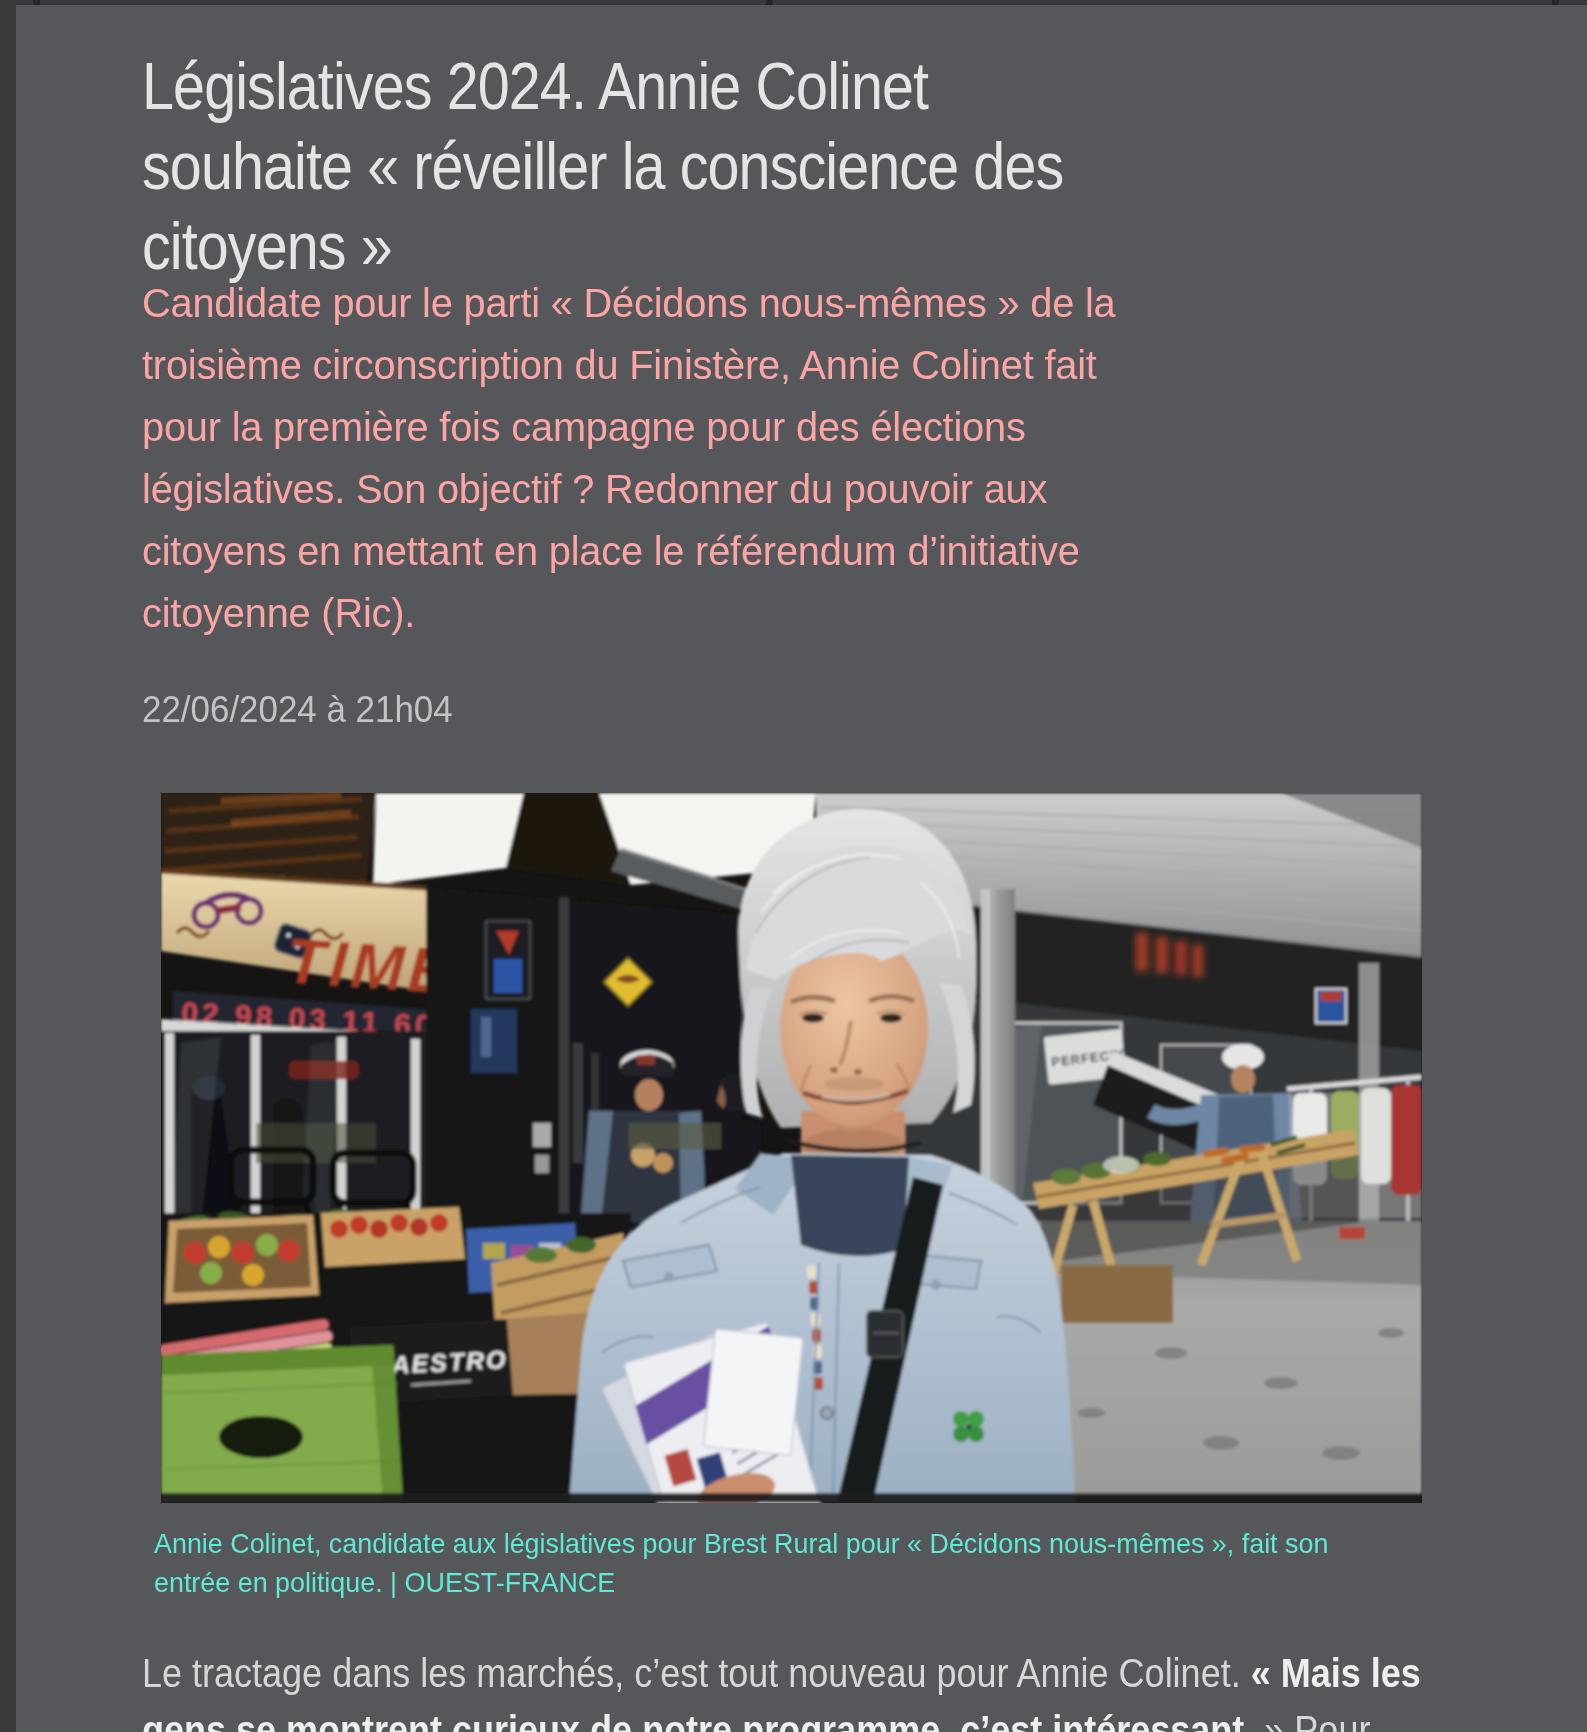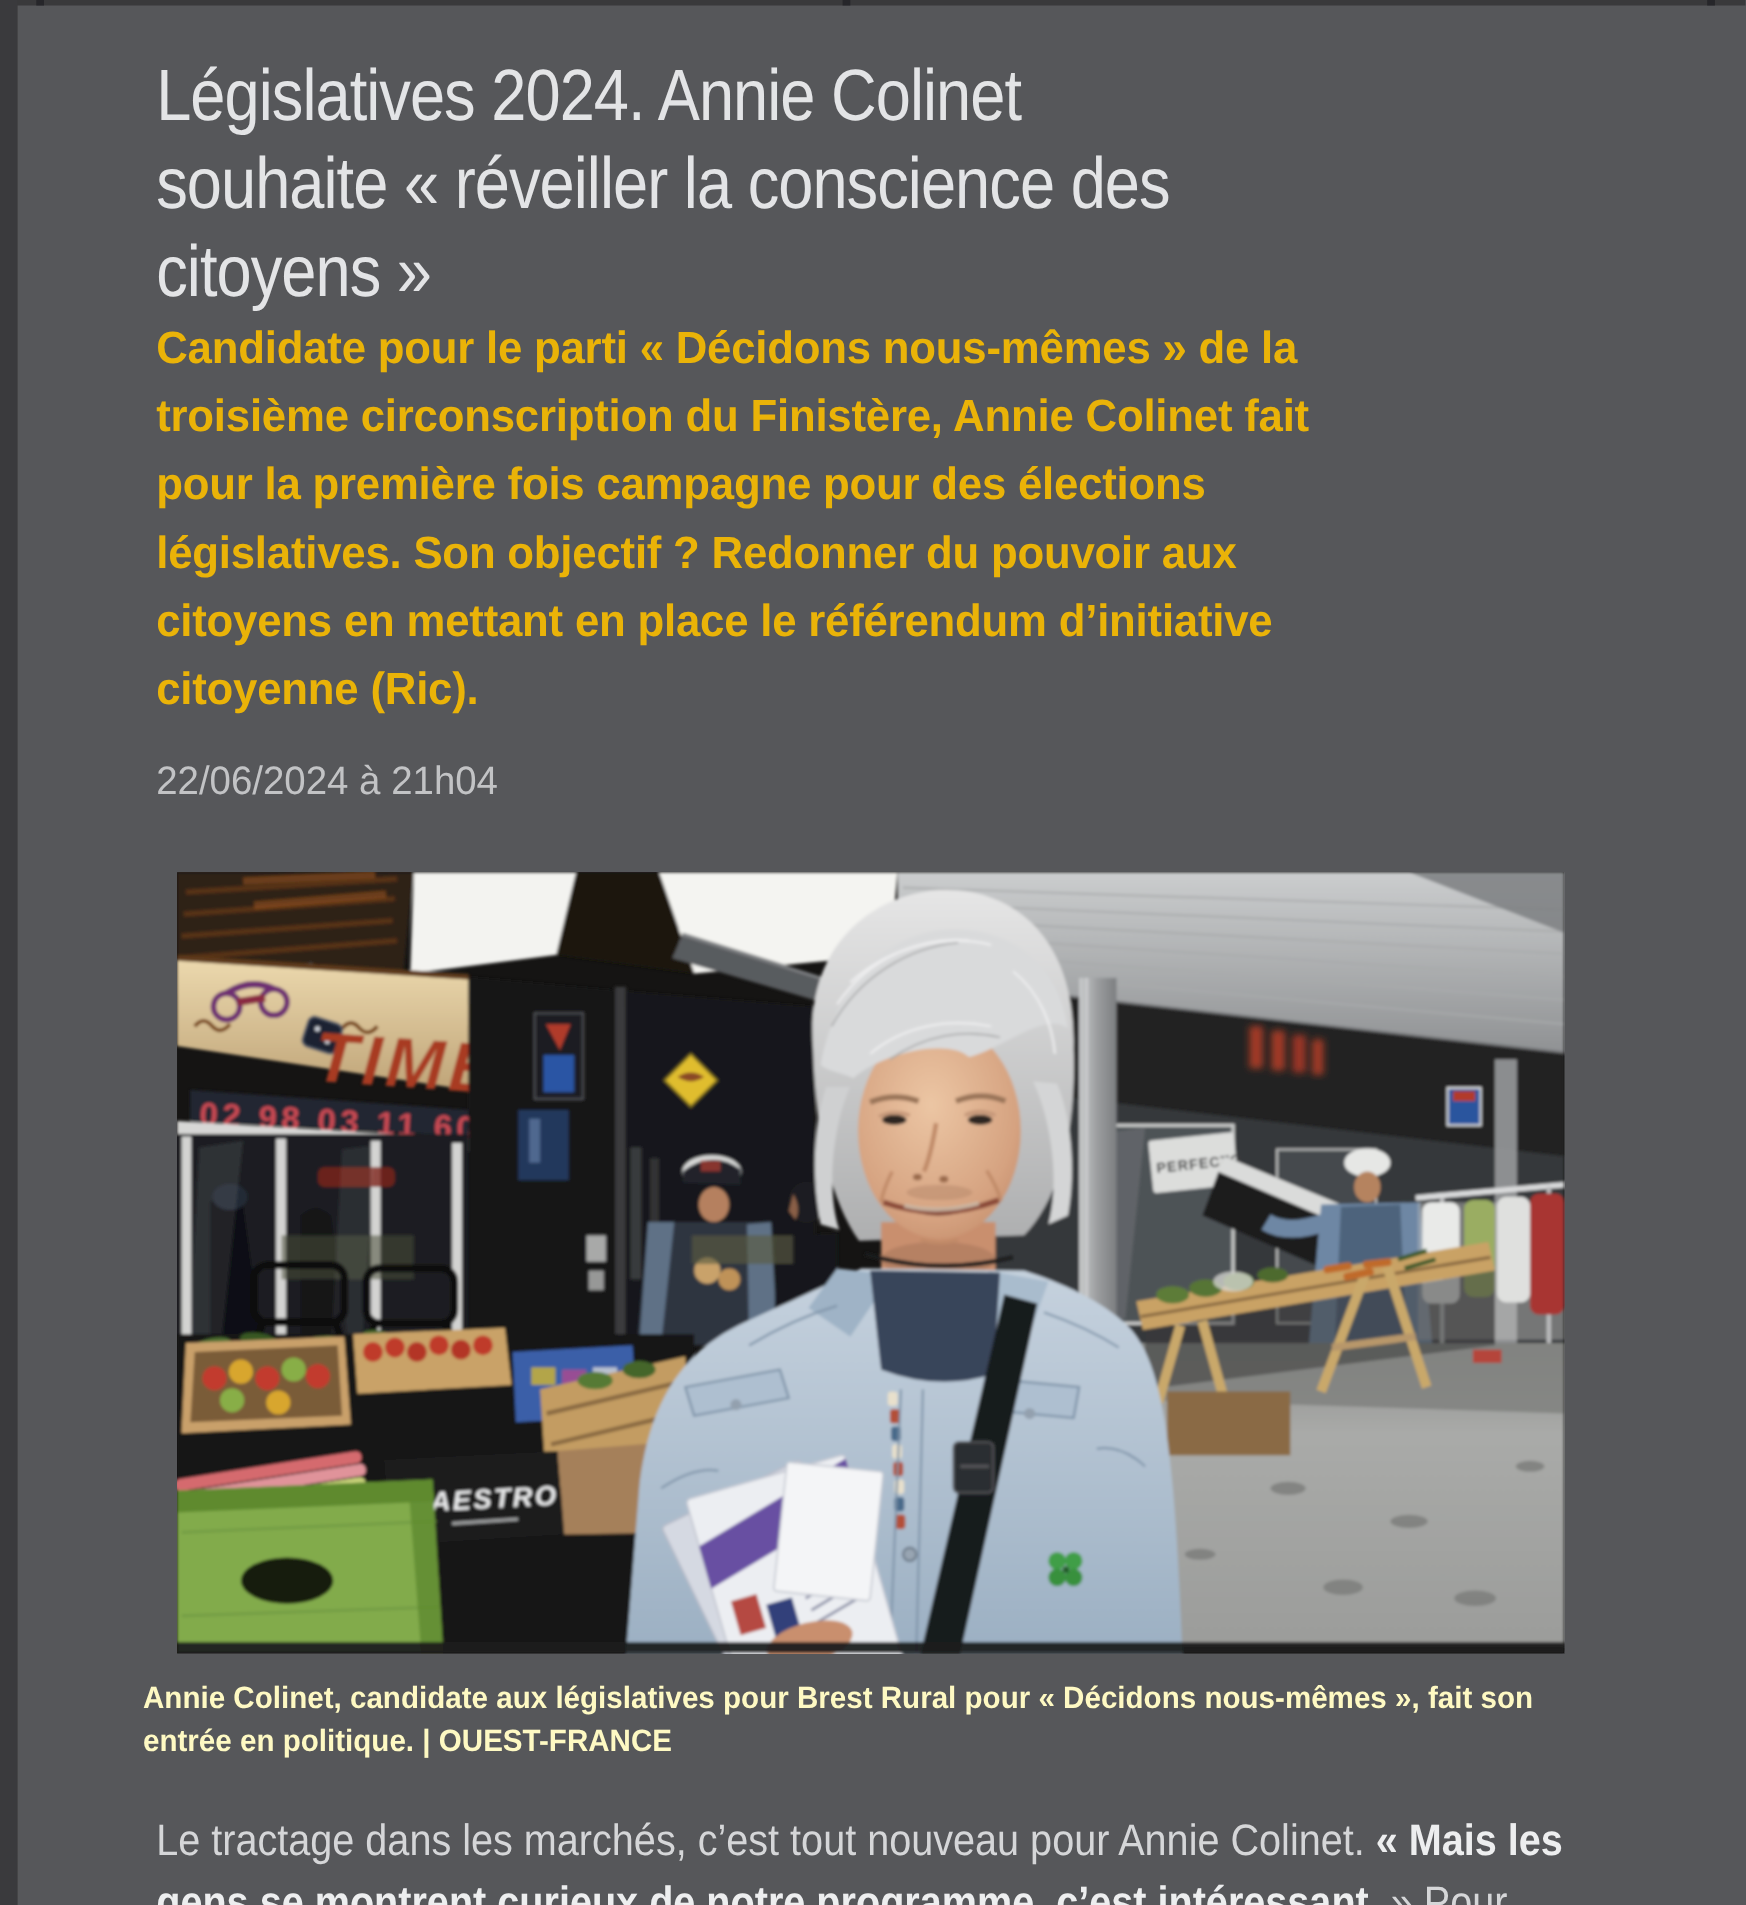--- a/index.html
+++ b/index.html
@@ -9,29 +9,29 @@
     font-family:"Liberation Sans", sans-serif;
   }
   .edge-top{position:absolute;left:0;top:0;width:1587px;height:5px;background:#39393b;}
   .edge-left{position:absolute;left:0;top:0;width:16px;height:1732px;background:#3a3a3d;}
   .notch{position:absolute;top:0;height:5px;width:7px;background:#26262a;}
   .n1{left:33px;} .n2{left:766px;} .n3{left:1552px;}
 
   .title{position:absolute;left:142px;top:2px;color:#e3e4e6;font-size:66px;font-weight:400;line-height:80px;}
   .title .ln{display:block;white-space:nowrap;letter-spacing:-1px;transform:scaleX(0.87);transform-origin:0 50%;}
 
-  .lede{position:absolute;left:142px;top:285px;color:#eab308;font-size:41px;line-height:62px;font-weight:700;}
+  .lede{position:absolute;left:142px;top:272px;color:#fca5a5;font-size:41px;line-height:62px;font-weight:400;}
   .lede .ln{display:block;white-space:nowrap;letter-spacing:-0.2px;transform:scaleX(0.97);transform-origin:0 50%;}
 
   .pubdate{position:absolute;left:142px;top:688px;color:#c2c3c5;font-size:36px;line-height:44px;white-space:nowrap;transform:scaleX(0.97);transform-origin:0 50%;}
 
   .photo{position:absolute;left:161px;top:793px;width:1261px;height:710px;overflow:hidden;background:#1a1918;}
   .photo svg{display:block;}
 
-  .caption{position:absolute;left:130px;top:1524px;color:#fef9c3;font-size:28px;line-height:39px;font-weight:bold;}
+  .caption{position:absolute;left:154px;top:1524px;color:#5eead4;font-size:28px;line-height:39px;}
   .caption .ln{display:block;white-space:nowrap;transform:scaleX(0.96);transform-origin:0 50%;}
 
   .bodytext{position:absolute;left:142px;top:1645px;color:#d5d6d8;font-size:40px;line-height:57px;}
   .bodytext .ln{display:block;white-space:nowrap;transform:scaleX(0.90);transform-origin:0 50%;}
   .bodytext b{font-weight:700;color:#edeeef;}
 
   svg text{font-family:"Liberation Sans", sans-serif;}
   .sign-time{font-style:italic;font-weight:700;font-size:64px;fill:#a83b20;letter-spacing:4px;}
   .sign-phone{font-weight:700;font-size:30px;fill:#d14b55;letter-spacing:4px;}
   .sign-perfecto{font-weight:700;font-size:13px;fill:#3a3b3c;letter-spacing:1px;}

